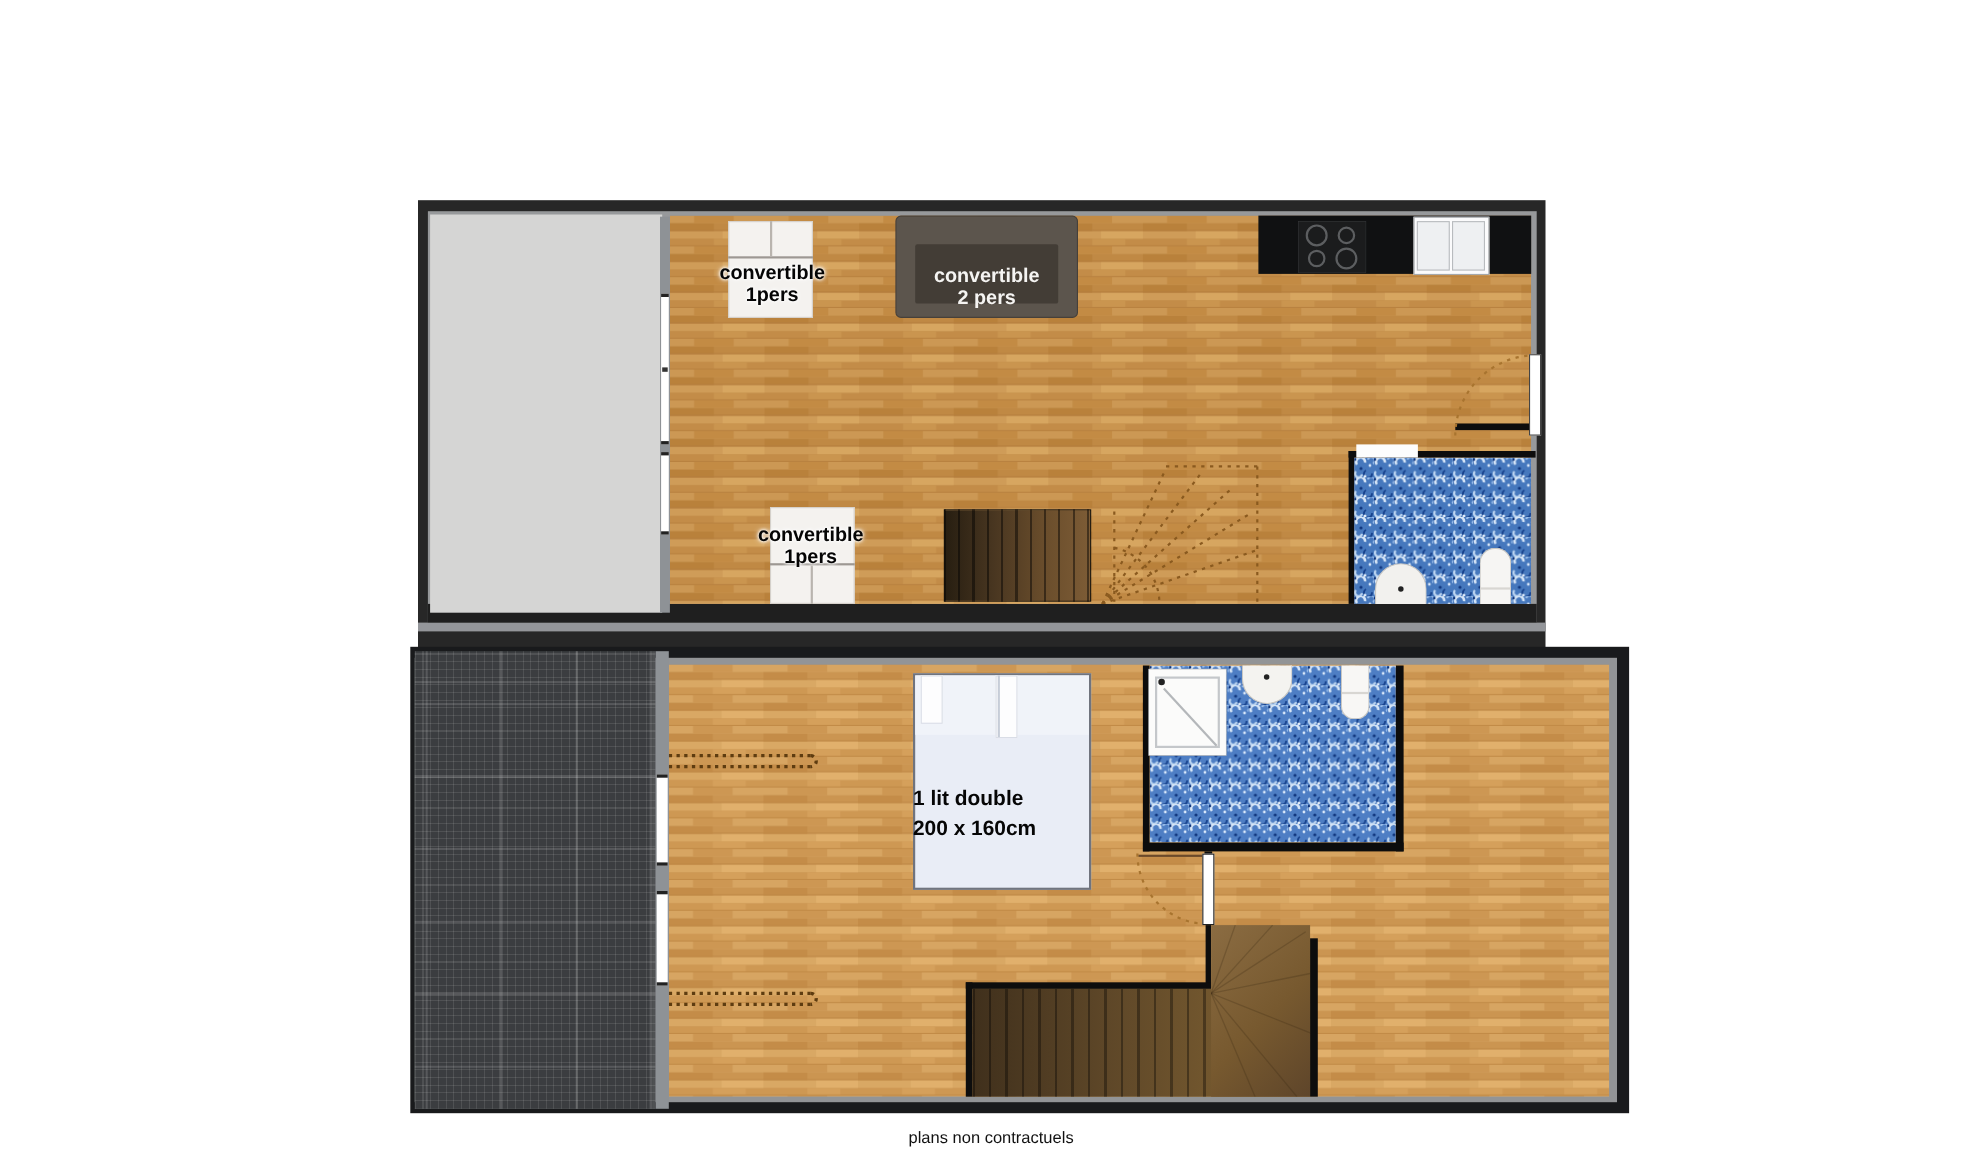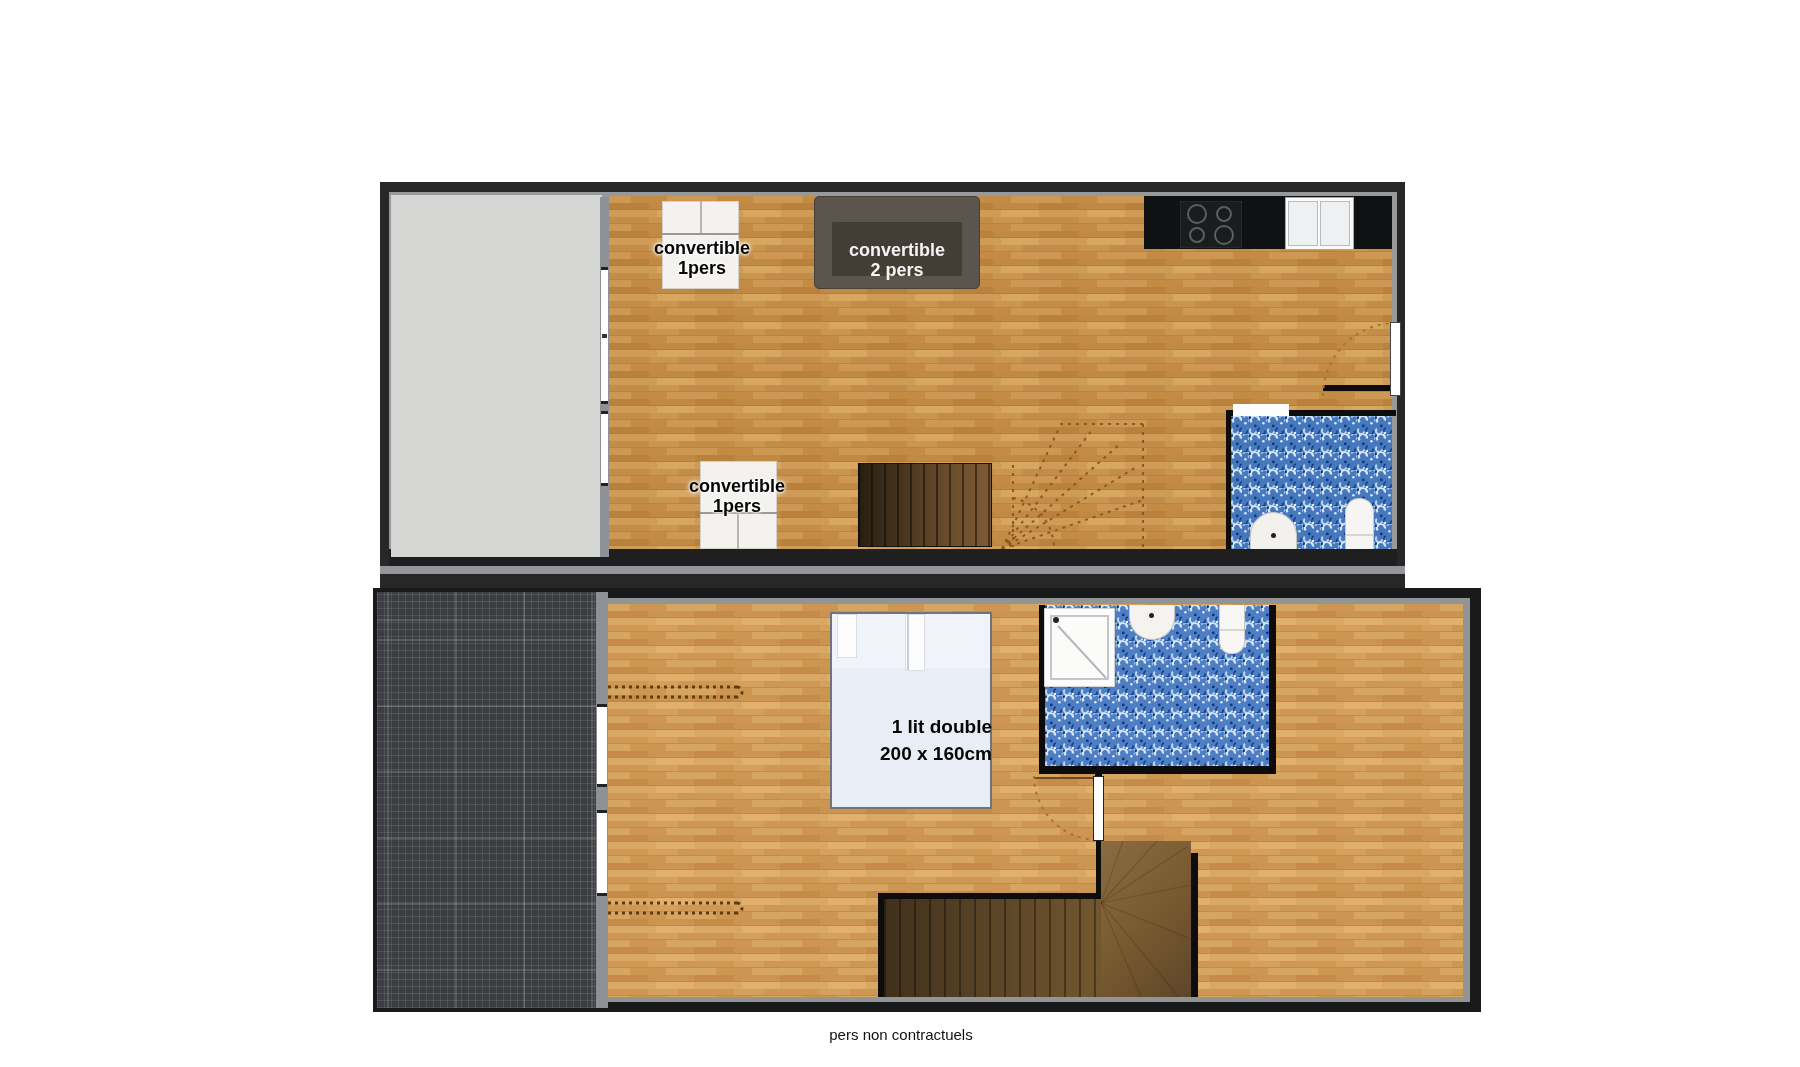--- a/index.html
+++ b/index.html
@@ -209,21 +209,21 @@
   </div>
 
   <div class="abs" style="left:457px;top:24px;width:162px;height:197px;background:#e9edf6;border:2px solid #70747e;box-sizing:border-box;"></div>
   <div class="abs" style="left:459px;top:26px;width:158px;height:54px;background:#f0f3f9;"></div>
 
   <div class="abs" style="left:464px;top:26px;width:20px;height:44px;background:#fdfdfe;border:1px solid #d9dde6;box-sizing:border-box;"></div>
 
   <div class="abs" style="left:532px;top:26px;width:20px;height:57px;background:#fdfdfe;border:1px solid #d9dde6;box-sizing:border-box;"></div>
   <div class="abs" style="left:534px;top:26px;width:2px;height:56px;background:#c6ccd8;"></div>
 
-  <div class="abs" style="left:457px;top:125px;width:162px;text-align:right;font-weight:bold;font-size:19px;line-height:27px;color:#060606;">1 lit double<br>200 x 160cm</div>
+  <div class="abs" style="left:457px;top:125px;width:162px;text-align:left;font-weight:bold;font-size:19px;line-height:27px;color:#060606;">1 lit double<br>200 x 160cm</div>
 
   <div class="abs" style="left:672px;top:17px;width:224px;height:161px;">
     <svg width="224" height="161">
       <defs>
         <pattern id="mz2" width="20" height="20" patternUnits="userSpaceOnUse" patternTransform="scale(0.9)">
           <rect width="20" height="20" fill="#4e7ec4"></rect>
           <path d="M3 7 A4.5 4.5 0 1 1 11 5" fill="none" stroke="#d7e6f7" stroke-width="2.6"></path>
           <path d="M12 13 A4 4 0 1 0 18 16" fill="none" stroke="#16418c" stroke-width="1.8"></path>
           <path d="M14 2 A3.5 3.5 0 1 1 19 6" fill="none" stroke="#9dc0ec" stroke-width="2.2"></path>
           <path d="M2 14 A3.5 3.5 0 1 0 8 17" fill="none" stroke="#bcd5f1" stroke-width="2.2"></path>
@@ -292,15 +292,15 @@
         <path d="M0 62 L90 98"></path>
         <path d="M0 62 L78 156"></path>
         <path d="M0 62 L40 156"></path>
       </g>
     </svg>
   </div>
 
   <div class="abs" style="left:818px;top:265px;width:7px;height:144px;background:#0d0d0d;"></div>
 </div>
 
-<div class="abs" style="left:781px;top:1026px;width:240px;text-align:center;font-size:15px;color:#111;">pers non contractuels</div>
+<div class="abs" style="left:781px;top:1026px;width:240px;text-align:center;font-size:15px;color:#111;">plans non contractuels</div>
 
 </div>
 
 </body></html>

